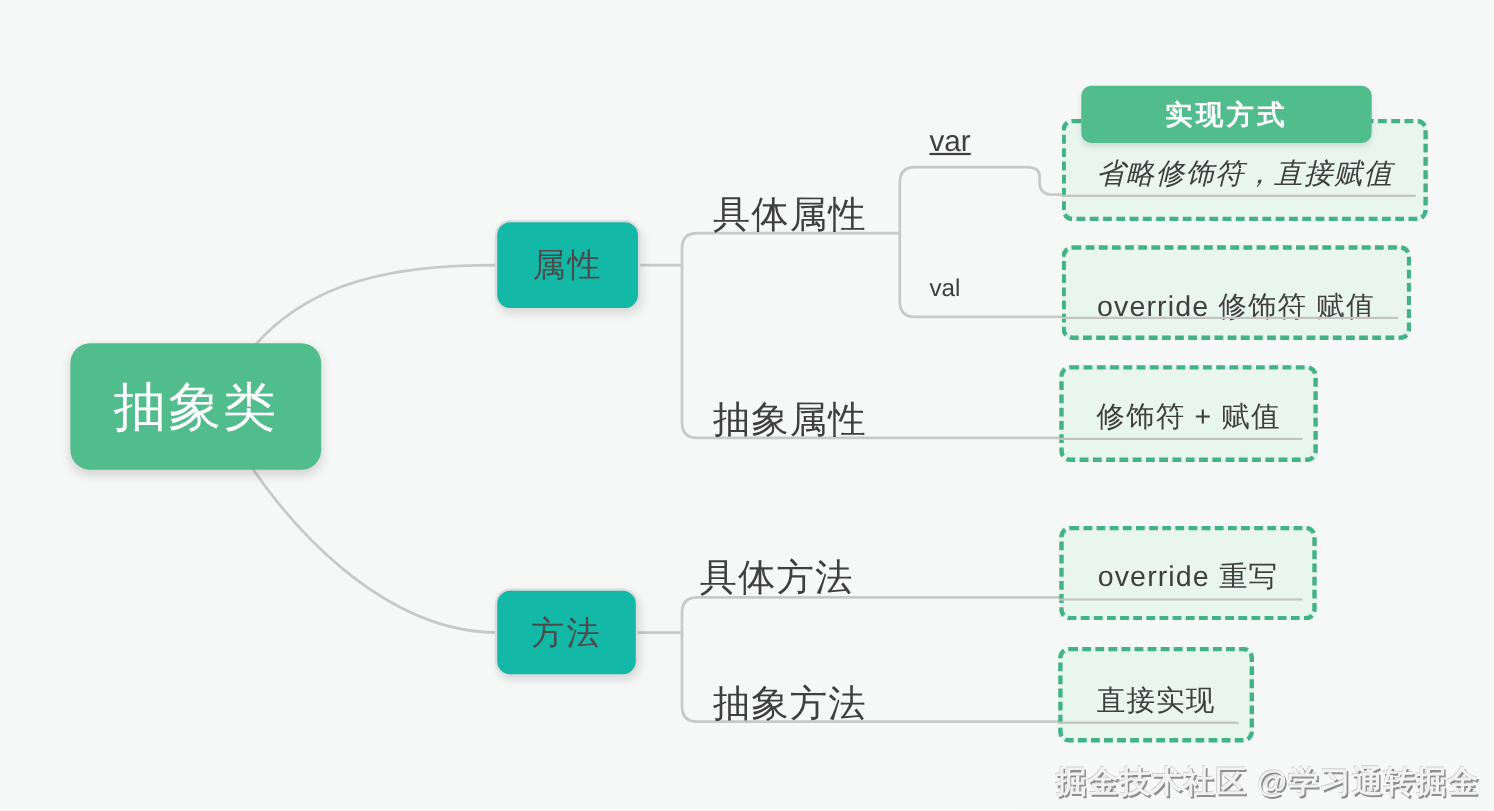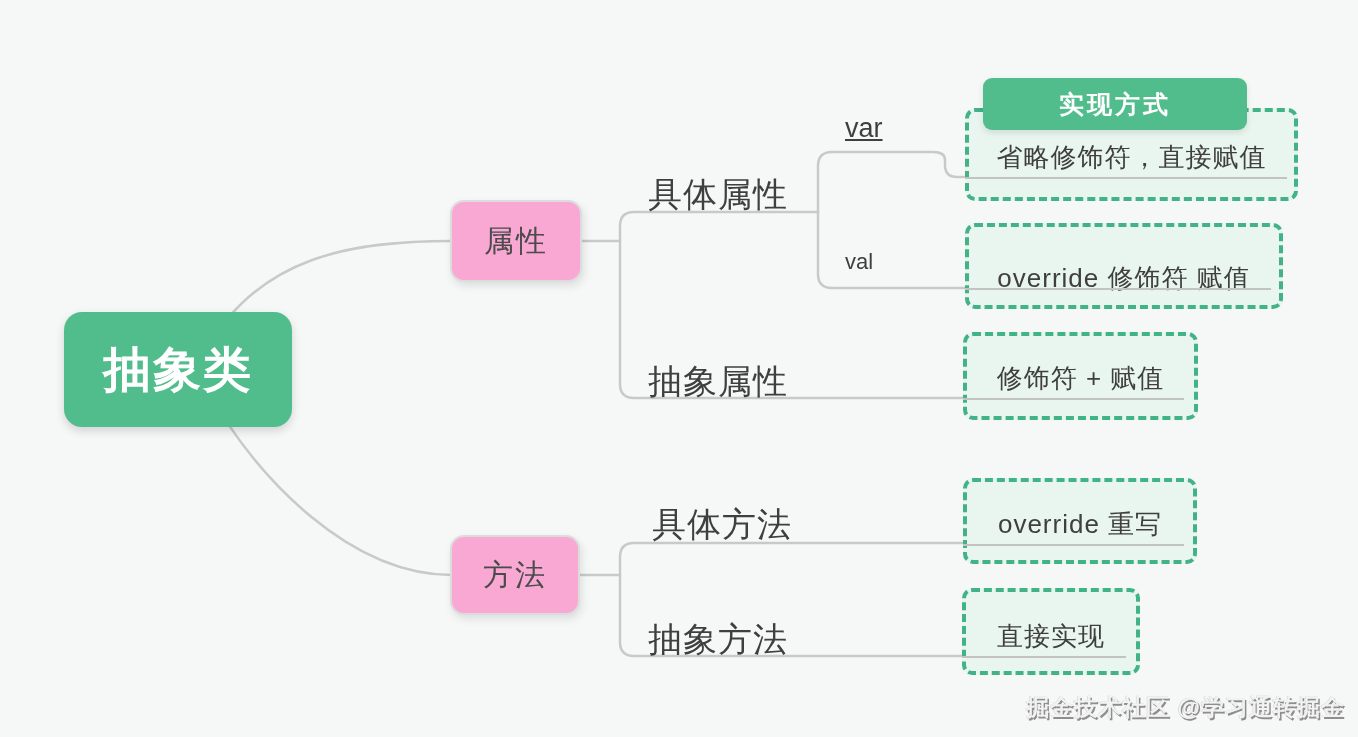--- a/index.html
+++ b/index.html
@@ -39,48 +39,48 @@
   .root-node {
     position: absolute;
     left: 64px; top: 312px;
     width: 228px; height: 115px;
     background: var(--accent-green);
     border-radius: 18px;
     box-shadow: 0 4px 10px rgba(0,0,0,0.15);
     display: flex; align-items: center; justify-content: center;
     color: #ffffff;
     font-size: 48px;
-    font-weight: 700;
+    font-weight: 400;
     letter-spacing: 2px;
   }
   
   .branch-node {
     position: absolute;
-    background: #f9a8d4;
+    background: #14b8a6;
     border: 2px solid #DCDCDC;
     border-radius: 14px;
     box-shadow: 2px 4px 8px rgba(0,0,0,0.10);
     display: flex; align-items: center; justify-content: center;
     color: #4B4B4B;
     font-size: 30px;
     letter-spacing: 2px;
   }
   .branch-attrs { left: 450px; top: 200px; width: 132px; height: 82px; }
   .branch-methods { left: 450px; top: 535px; width: 130px; height: 80px; }
   
   .line-label {
     position: absolute;
     color: var(--text-dark);
     font-size: 34px;
     letter-spacing: 1px;
     white-space: nowrap;
   }
   .lbl-concrete-attr { left: 648px; top: 172px; }
   .lbl-abstract-attr { left: 648px; top: 359px; }
-  .lbl-concrete-method { left: 652px; top: 502px; }
+  .lbl-concrete-method { left: 636px; top: 502px; }
   .lbl-abstract-method { left: 648px; top: 617px; }
   .lbl-var { left: 845px; top: 113px; font-size: 27px; letter-spacing: 0; text-decoration: underline; }
   .lbl-val { left: 845px; top: 249px; font-size: 22px; letter-spacing: 0; }
   
   .legend-badge {
     position: absolute;
     left: 983px; top: 58px;
     width: 264px; height: 52px;
     background: var(--accent-green);
     border-radius: 9px;
@@ -110,40 +110,40 @@
     letter-spacing: 1px;
     height: 34px; line-height: 34px;
     white-space: nowrap;
   }
   .leaf-box .uline {
     position: absolute;
     left: -4px;
     height: 2px;
     background: var(--underline-gray);
   }
-  .leaf-1 { left: 965px; top: 108px; width: 333px; height: 93px; }
+  .leaf-1 { left: 965px; top: 108px; width: 333px; height: 93px; font-style: italic; }
   .leaf-1 .box-label { top: 28px; }
   .leaf-1 .uline { top: 65px; width: 322px; }
   .leaf-2 { left: 965px; top: 223px; width: 318px; height: 86px; }
   .leaf-2 .box-label { top: 34px; }
   .leaf-2 .uline { top: 61px; width: 306px; }
   .leaf-3 { left: 963px; top: 332px; width: 235px; height: 88px; }
   .leaf-3 .box-label { top: 25px; }
   .leaf-3 .uline { top: 62px; width: 221px; }
   .leaf-4 { left: 963px; top: 478px; width: 234px; height: 86px; }
   .leaf-4 .box-label { top: 25px; }
   .leaf-4 .uline { top: 62px; width: 221px; }
   .leaf-5 { left: 962px; top: 588px; width: 178px; height: 87px; }
   .leaf-5 .box-label { top: 27px; }
   .leaf-5 .uline { top: 64px; width: 164px; }
   
   .watermark {
     position: absolute;
     right: 13px; top: 692px;
-    font-size: 23px;
+    font-size: 28px;
     font-weight: bold;
     letter-spacing: 1px;
     color: #f2f2f2;
     text-shadow: 1.5px 1.5px 0 #8E8E8E, -0.5px -0.5px 0 #cfcfcf;
     white-space: nowrap;
   }
 </style>
 </head>
 <body>
 

